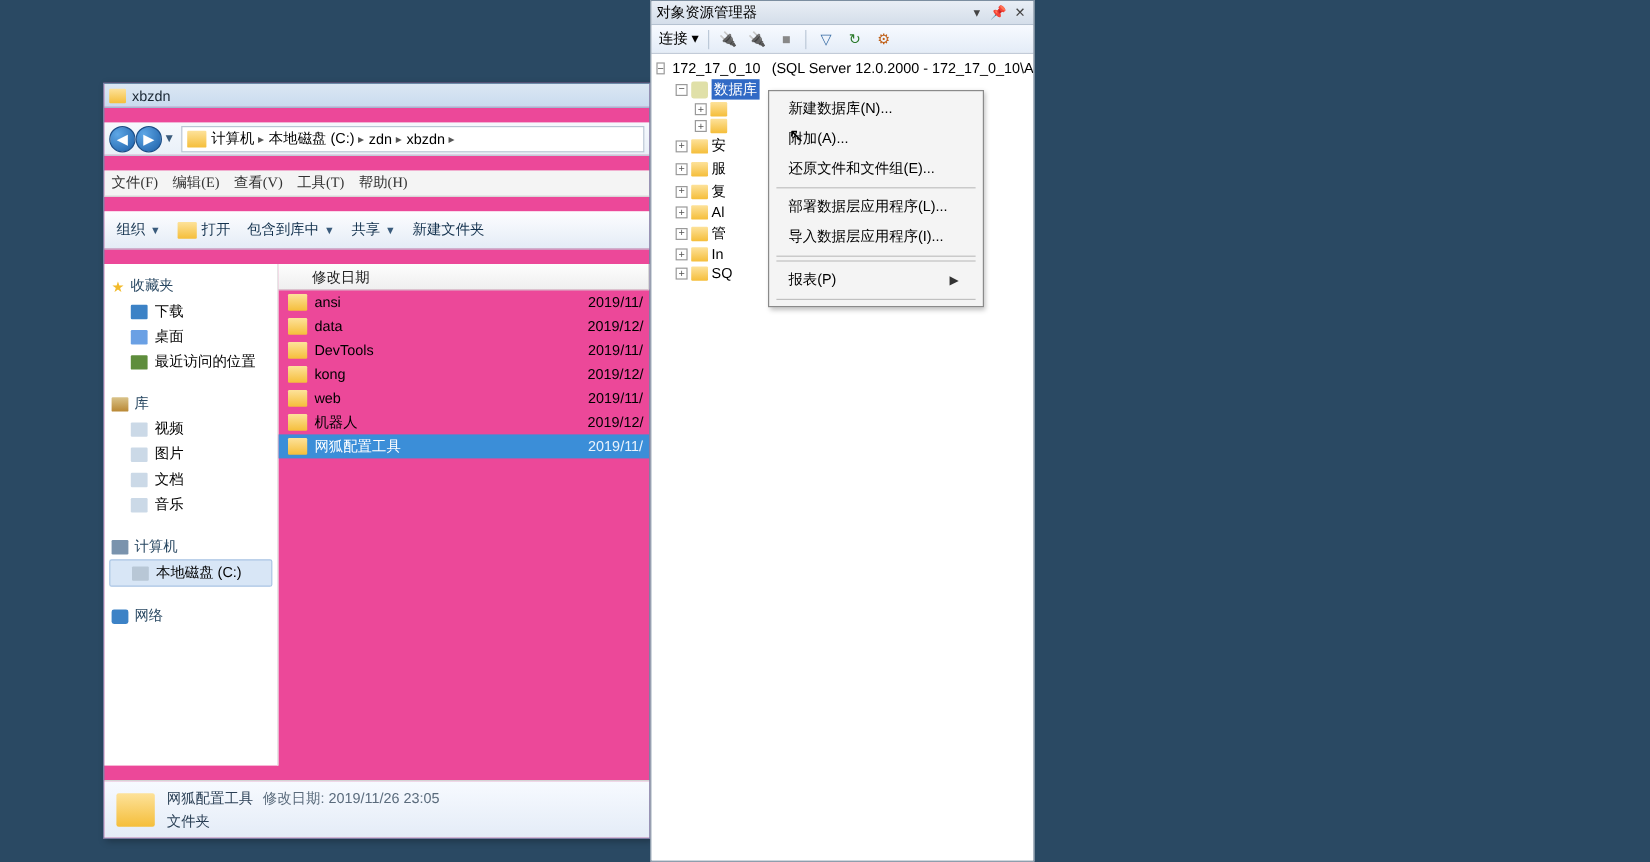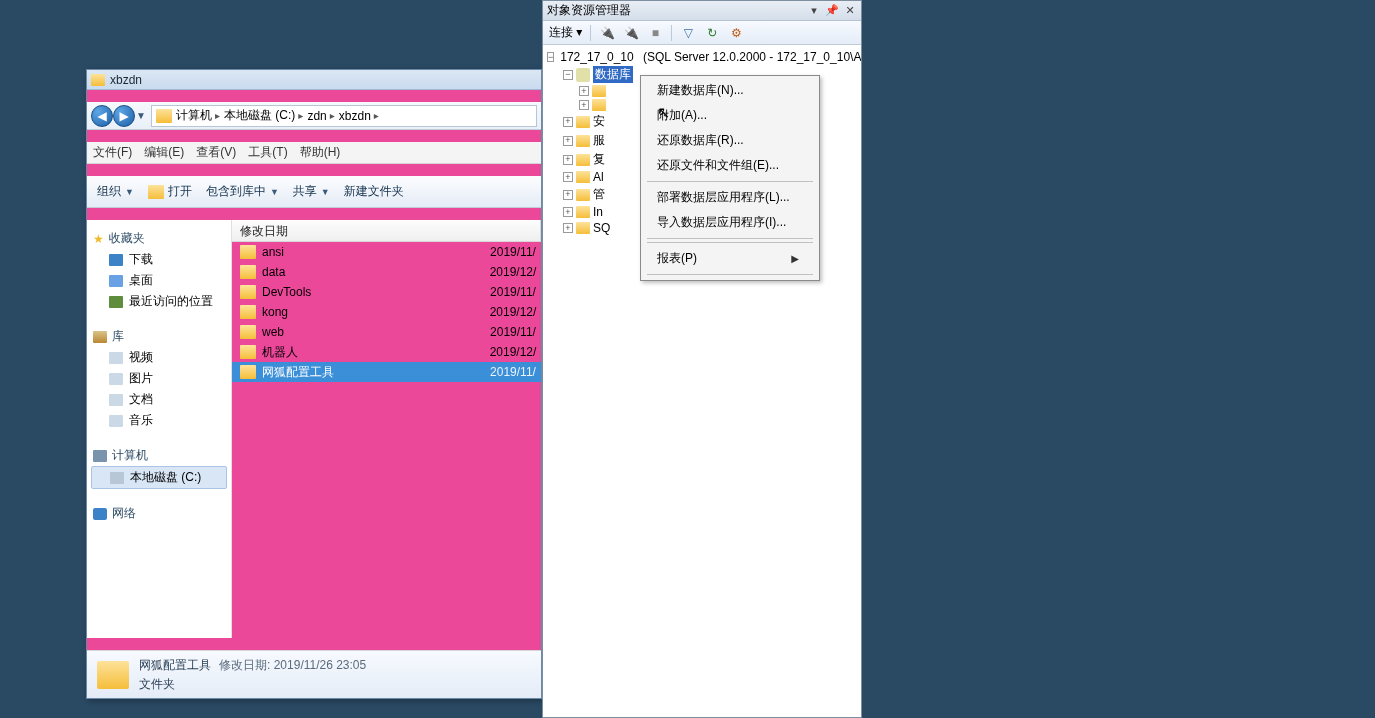--- a/index.html
+++ b/index.html
@@ -81,20 +81,21 @@
   }
   .crumb { display:flex;align-items:center;gap:3px;white-space:nowrap;}
   .crumb .tri { color:#555;font-size:10px;}
   .menubar {
     height: 22px;
     background: #f4f4f4;
     border-bottom: 1px solid #d4d4d4;
     display: flex; align-items: center;
     padding: 0 6px; gap: 12px;
     color:#333;
+    font-family:Liberation Serif, serif;
   }
   .toolbar {
     height: 32px;
     background: linear-gradient(#fdfdff,#e4ecf6);
     border-bottom: 1px solid #c2cbd8;
     display:flex;align-items:center;gap:14px;
     padding: 0 10px;
     color:#14324e;
   }
   .toolbar .tb-item{display:flex;align-items:center;gap:4px;}
@@ -126,21 +127,21 @@
   .ic-sub{width:14px;height:12px;background:#cbd9e7;border-radius:1px;}
   .ic-comp{width:14px;height:12px;background:#7a93ad;border-radius:1px;}
   .ic-drv{width:14px;height:12px;background:#b8c7d6;border-radius:1px;}
   .ic-net{width:14px;height:12px;background:#3c82c6;border-radius:2px;}
   .side-item.sel{background:#d8e6f6;border:1px solid #a9c4e4;border-radius:2px;}
 
   .listarea{flex:1;display:flex;flex-direction:column;}
   .cols{height:22px;border-bottom:1px solid #d8d8d8;display:flex;background:linear-gradient(#fdfdfd,#efefef);}
   .col{border-right:1px solid #d8d8d8;padding:3px 8px;color:#222;}
   .col.name{width:245px;}
-  .col.date{flex:1;}
+  .col.date{flex:1;margin-left:20px;}
   .rows{flex:1;overflow:hidden;text-align:center;}
   .row{display:flex;height:20px;align-items:center;}
   .row .rname{width:245px;padding-left:8px;display:flex;align-items:center;gap:6px;}
   .row .rdate{flex:1;padding-left:8px;white-space:nowrap;overflow:hidden;}
   .row .fold{width:16px;height:14px;background:linear-gradient(#fde29a,#f5be3a);border-radius:1px;}
   .row.sel{background:#3b8ed8;color:#fff;}
   .row.sel .rdate{color:#eaf3fc;}
 
   .status{height:48px;border-top:1px solid #d4d4d4;background:linear-gradient(#f7faff,#e4ecf7);display:flex;align-items:center;padding:4px 10px;gap:10px;}
   .status .big-fold{width:32px;height:28px;background:linear-gradient(#fde29a,#f5be3a);border-radius:2px;}
@@ -469,23 +470,20 @@
 </div>
 
 <div class="ctx-menu">
   <div class="ctx-item">
       <span>新建数据库(N)...</span>
     </div>
   <div class="ctx-item">
       <span>附加(A)...</span>
     </div>
   <div class="ctx-item">
-      <span>还原数据库(R)...</span>
-    </div>
-  <div class="ctx-item">
       <span>还原文件和文件组(E)...</span>
     </div>
   <div class="ctx-sep"></div>
   <div class="ctx-item">
       <span>部署数据层应用程序(L)...</span>
     </div>
   <div class="ctx-item">
       <span>导入数据层应用程序(I)...</span>
     </div>
   <div class="ctx-sep"></div>

